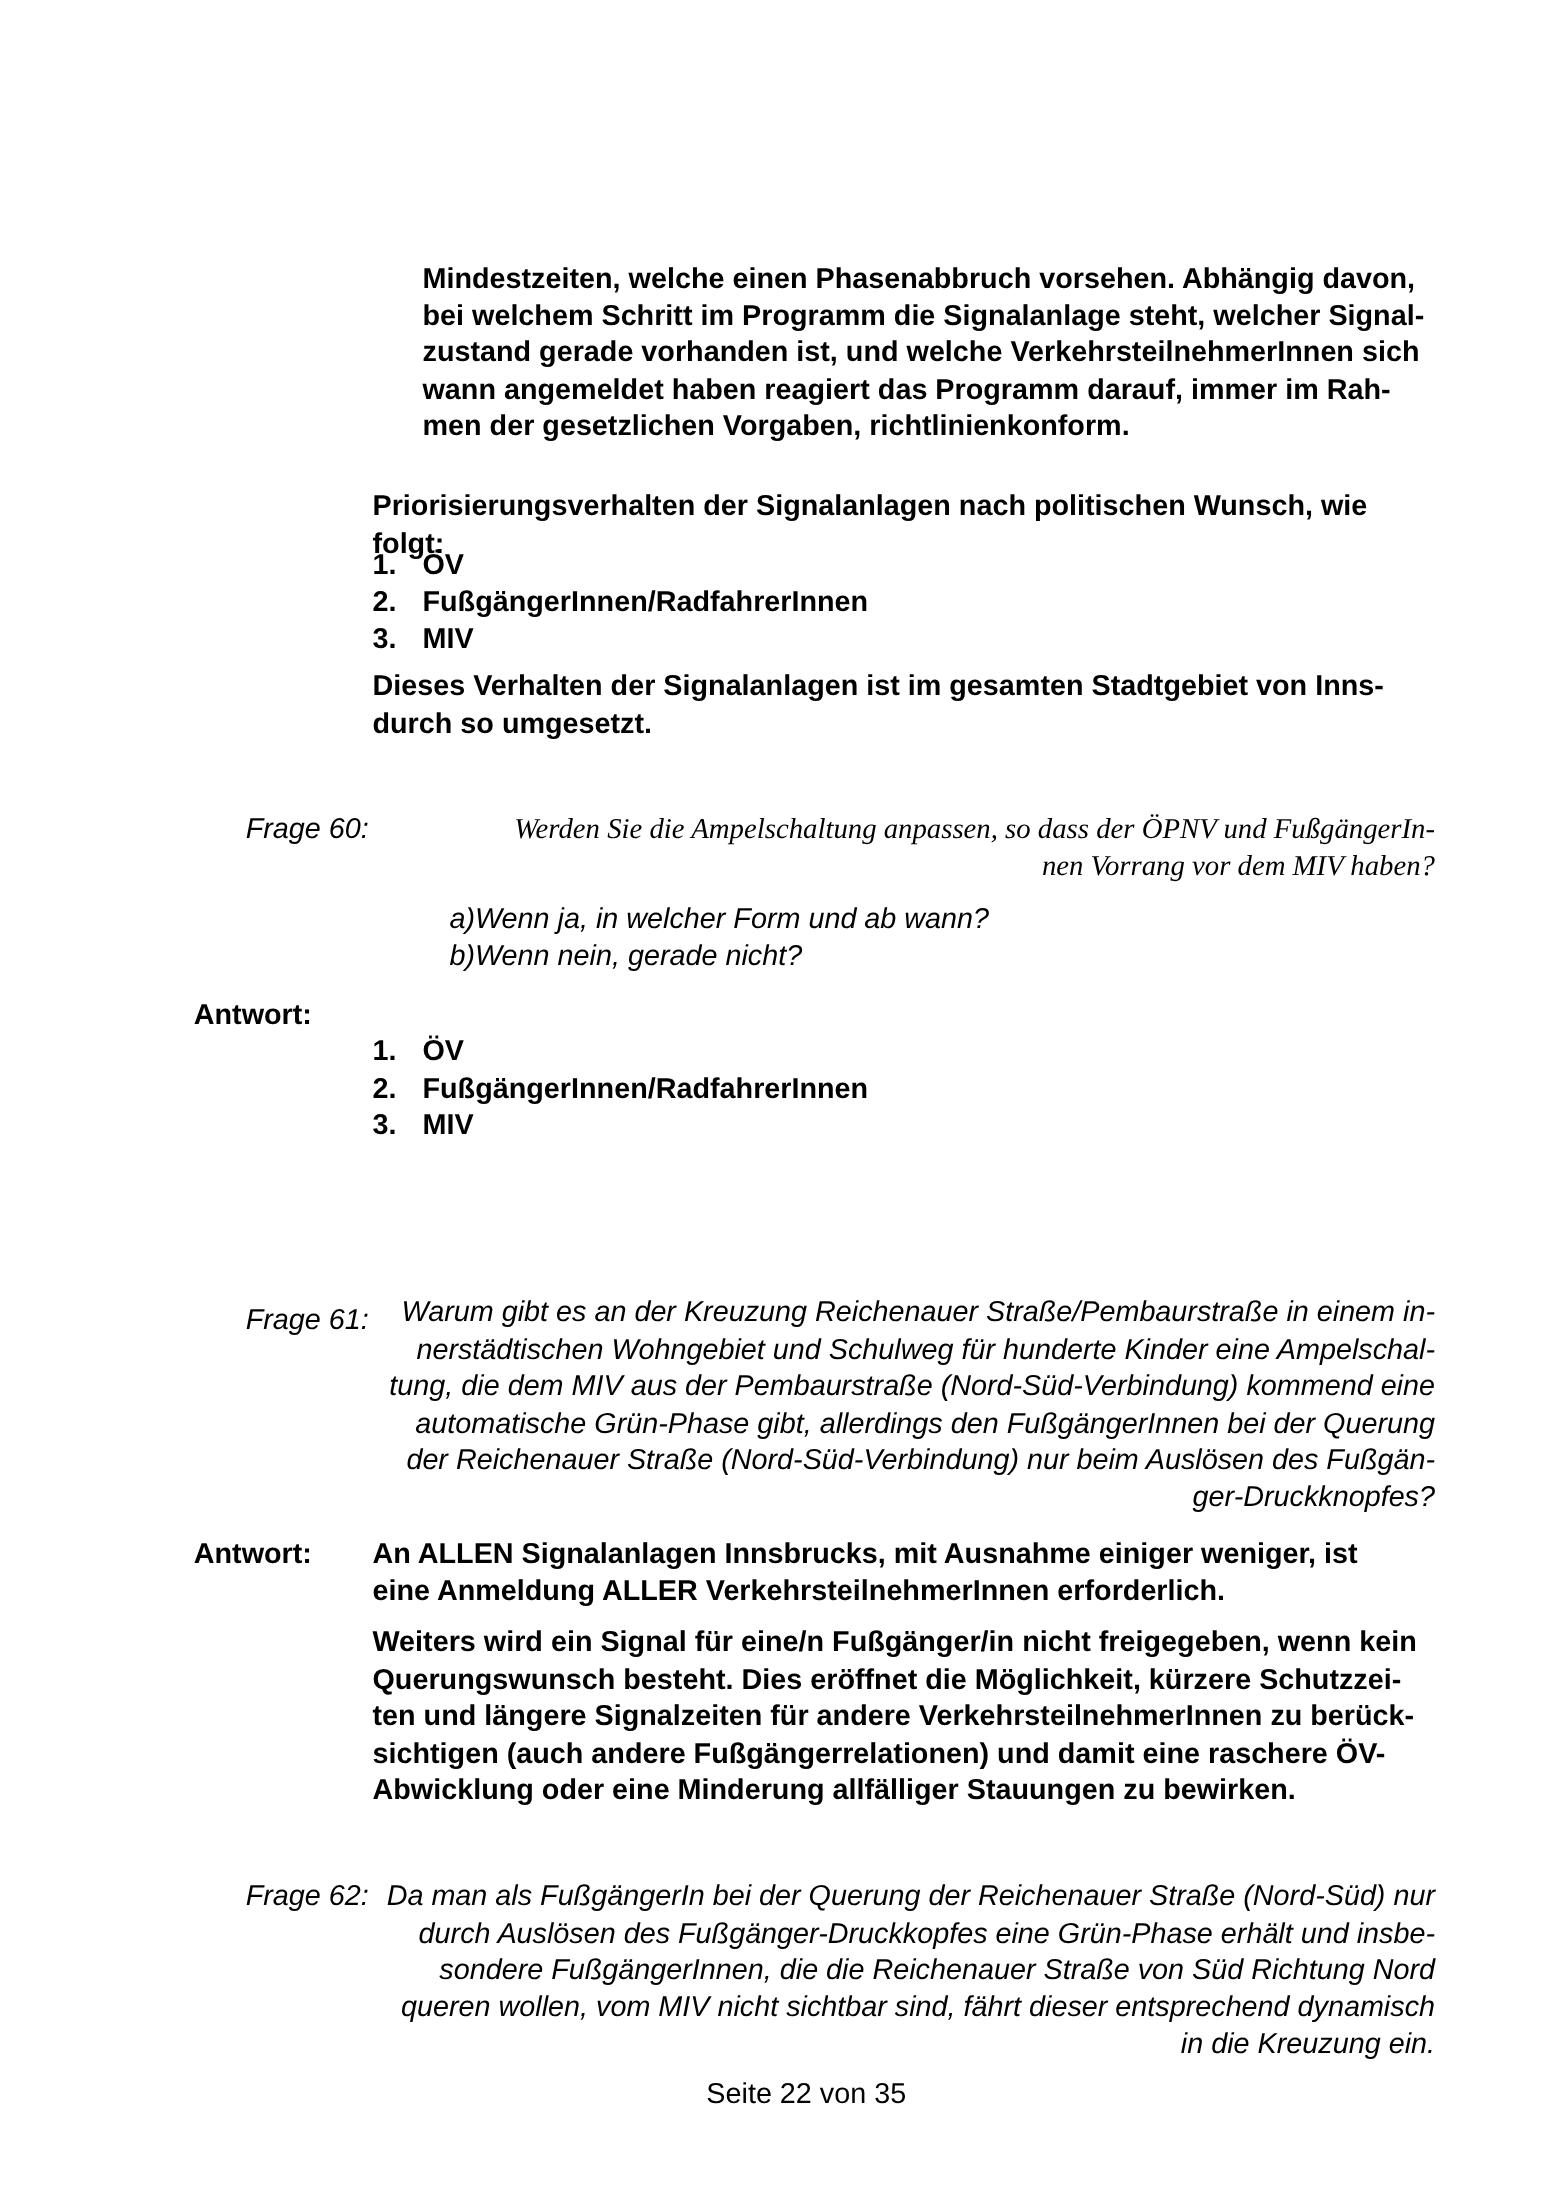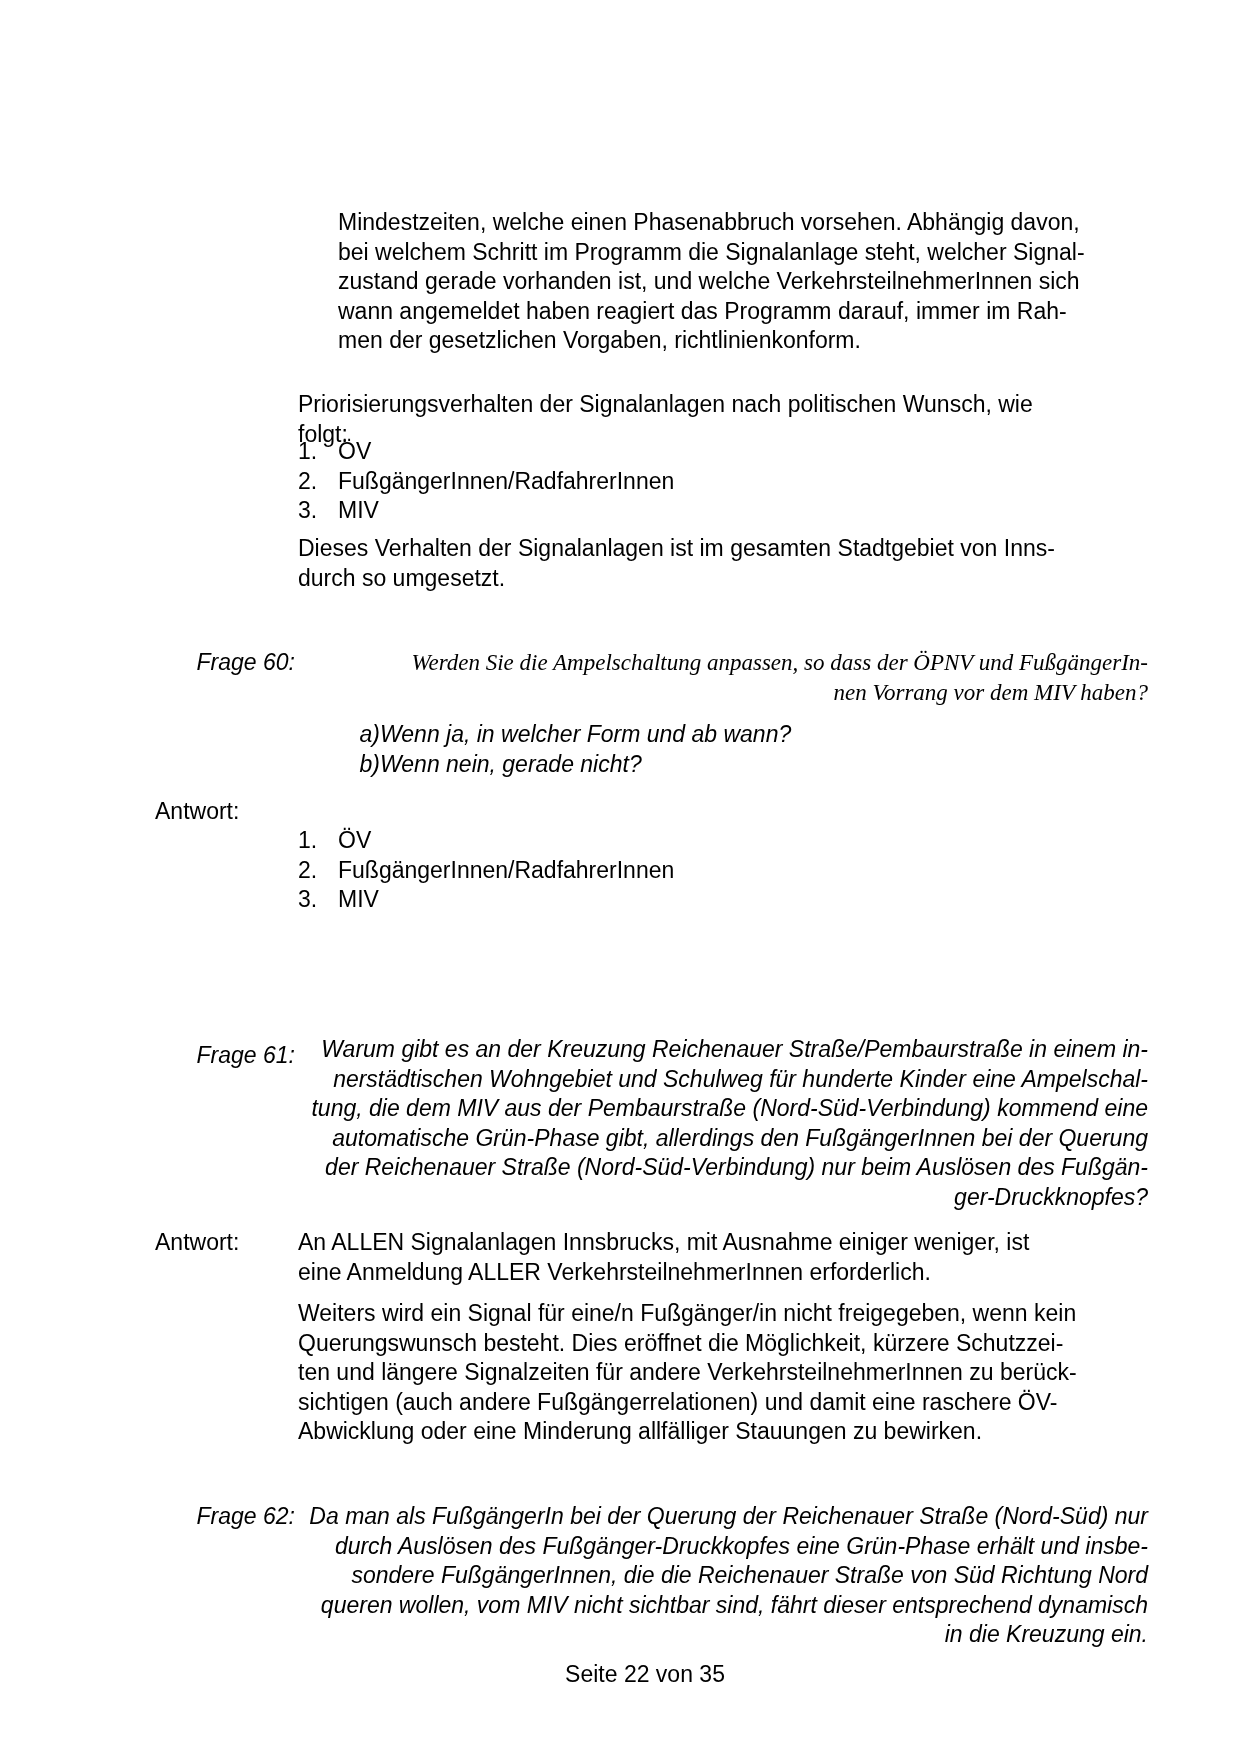--- a/index.html
+++ b/index.html
@@ -15,21 +15,21 @@
     color: #000000;
     font-family: "Liberation Sans", "DejaVu Sans", sans-serif;
     font-size: 23px;
     line-height: 29.5px;
     overflow: hidden;
   }
   .block {
     position: absolute;
     white-space: pre-line;
   }
-  .bold   { font-weight: normal; }
+  .bold   { font-weight: bold; }
   .italic { font-style: italic; text-align: right; }
 
   
   .qa-label { position: absolute; left: 155px; width: 140px; }
   .qa-body  { position: absolute; left: 298px; width: 850px; white-space: pre-line; }
 
   
   .num-list { position: absolute; left: 298px; }
   .num-list .row { display: flex; }
   .num-list .num { width: 40px; flex: 0 0 40px; }

